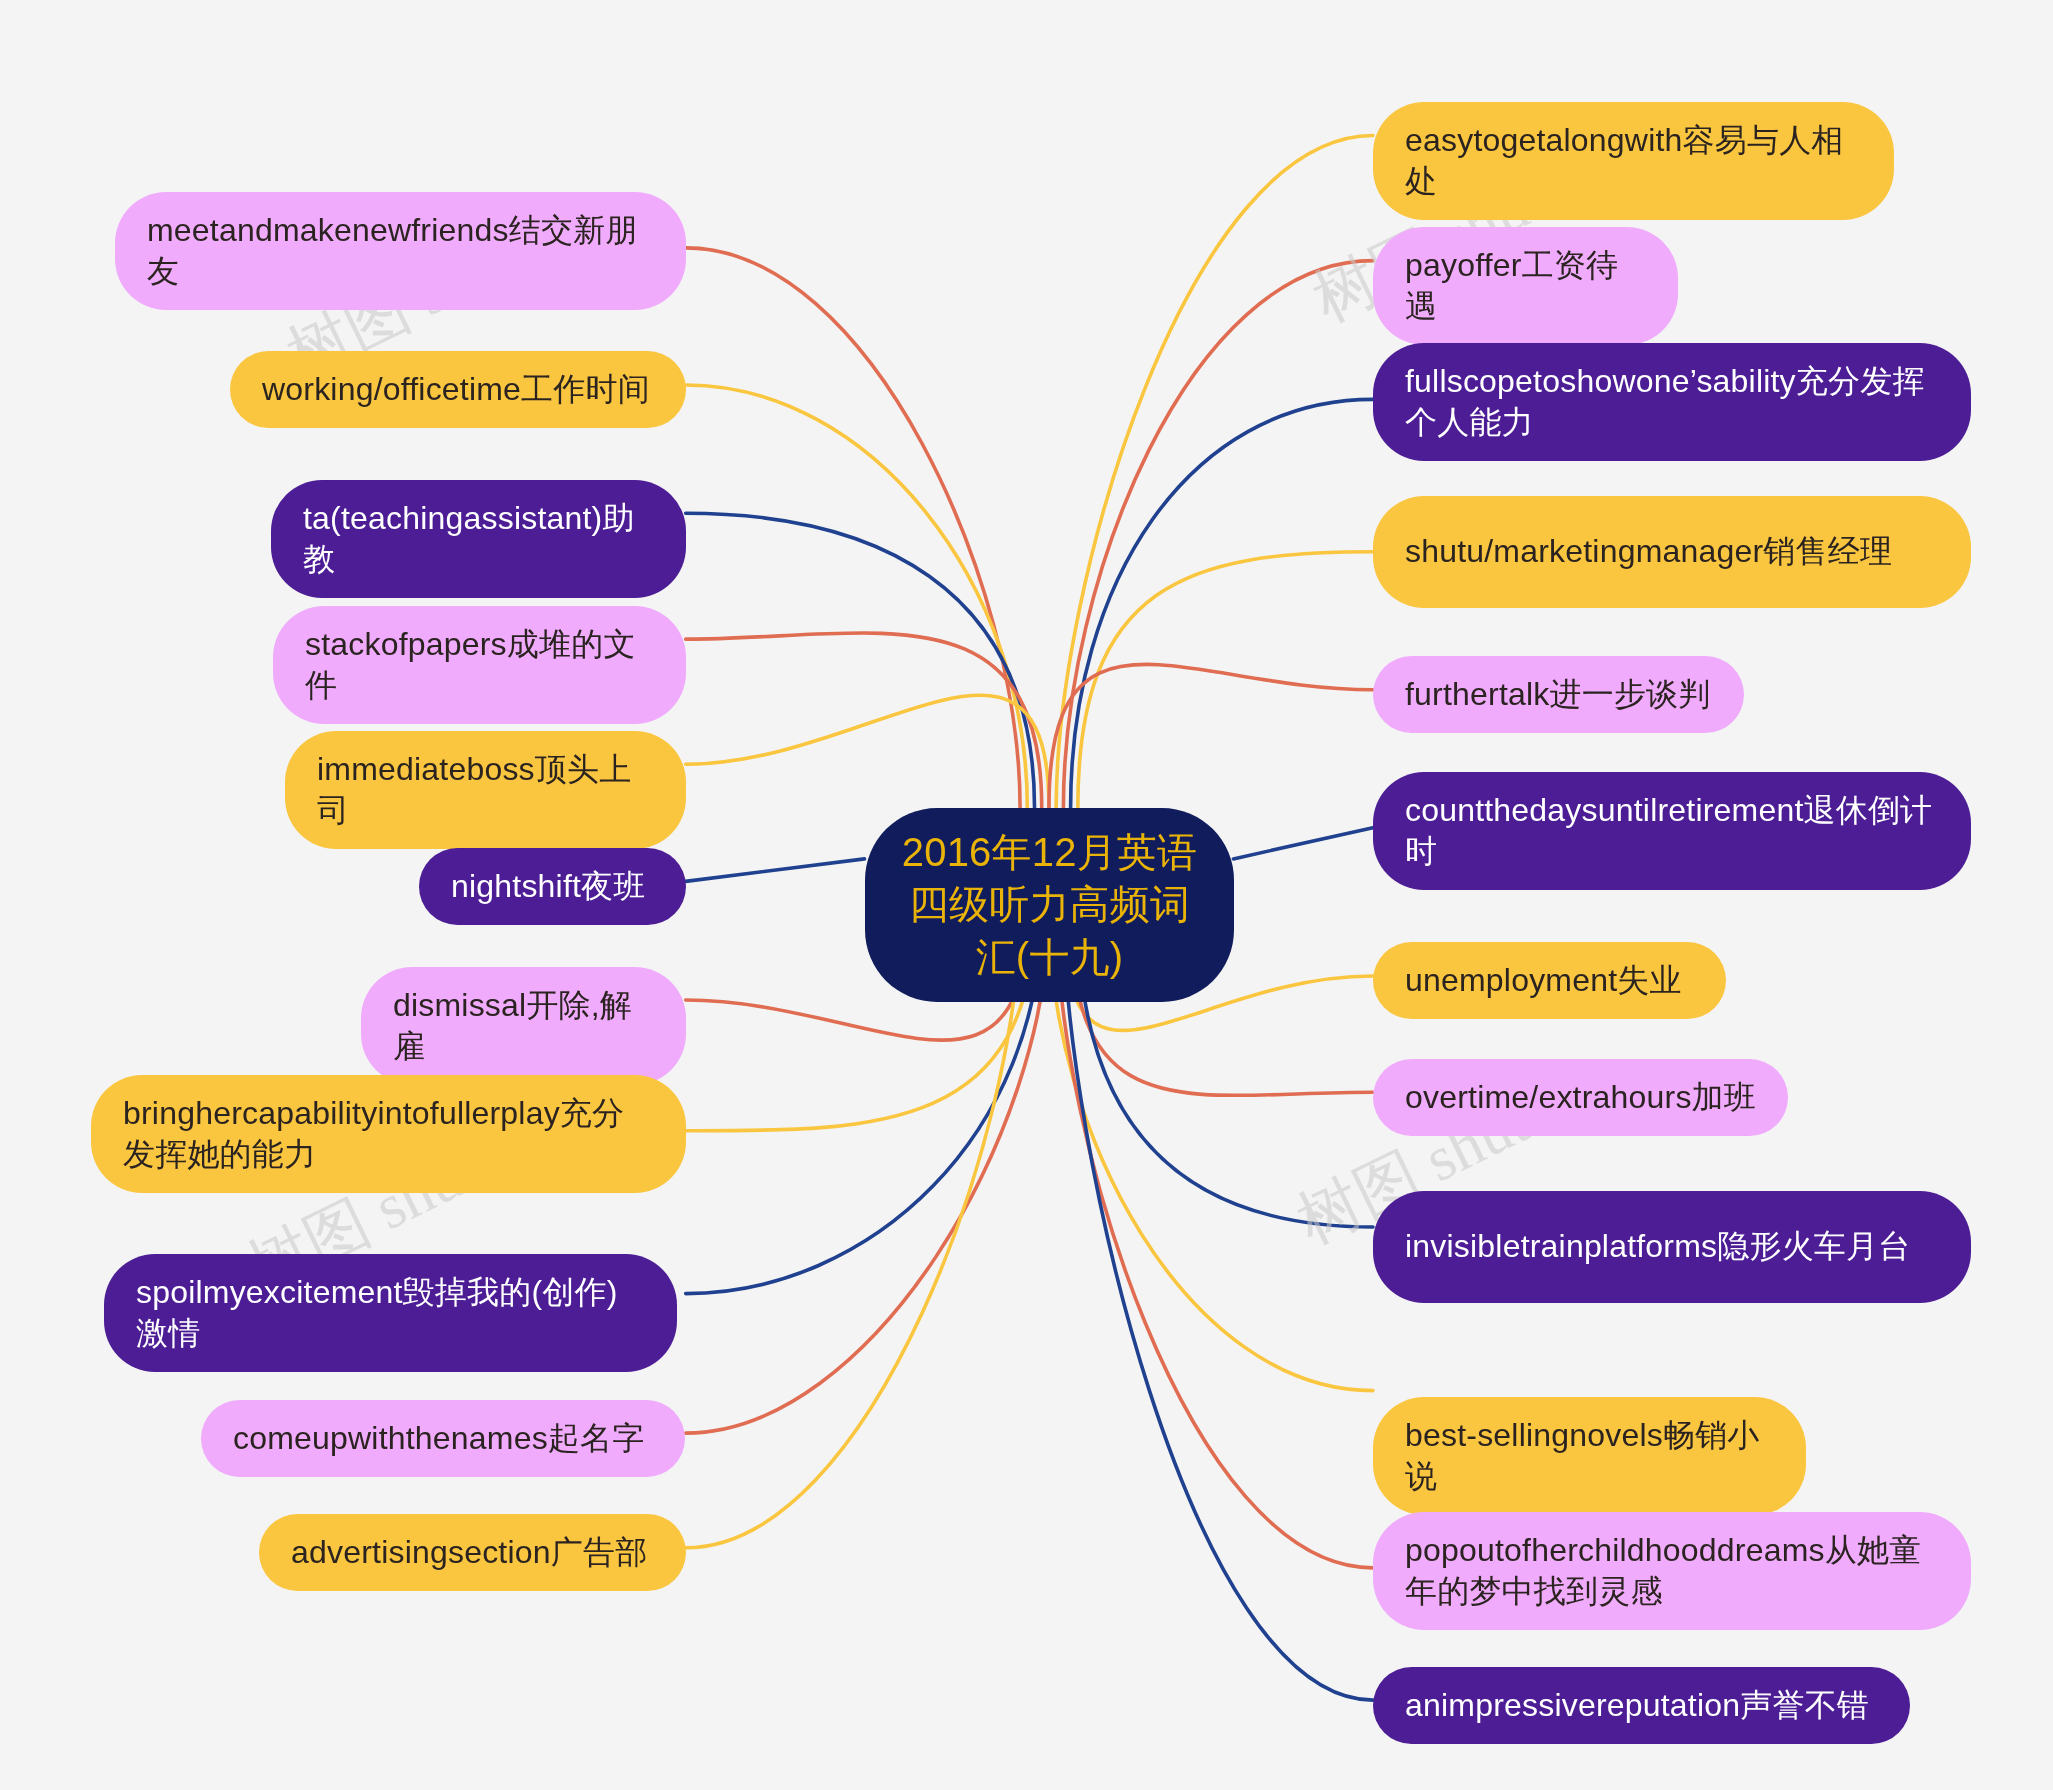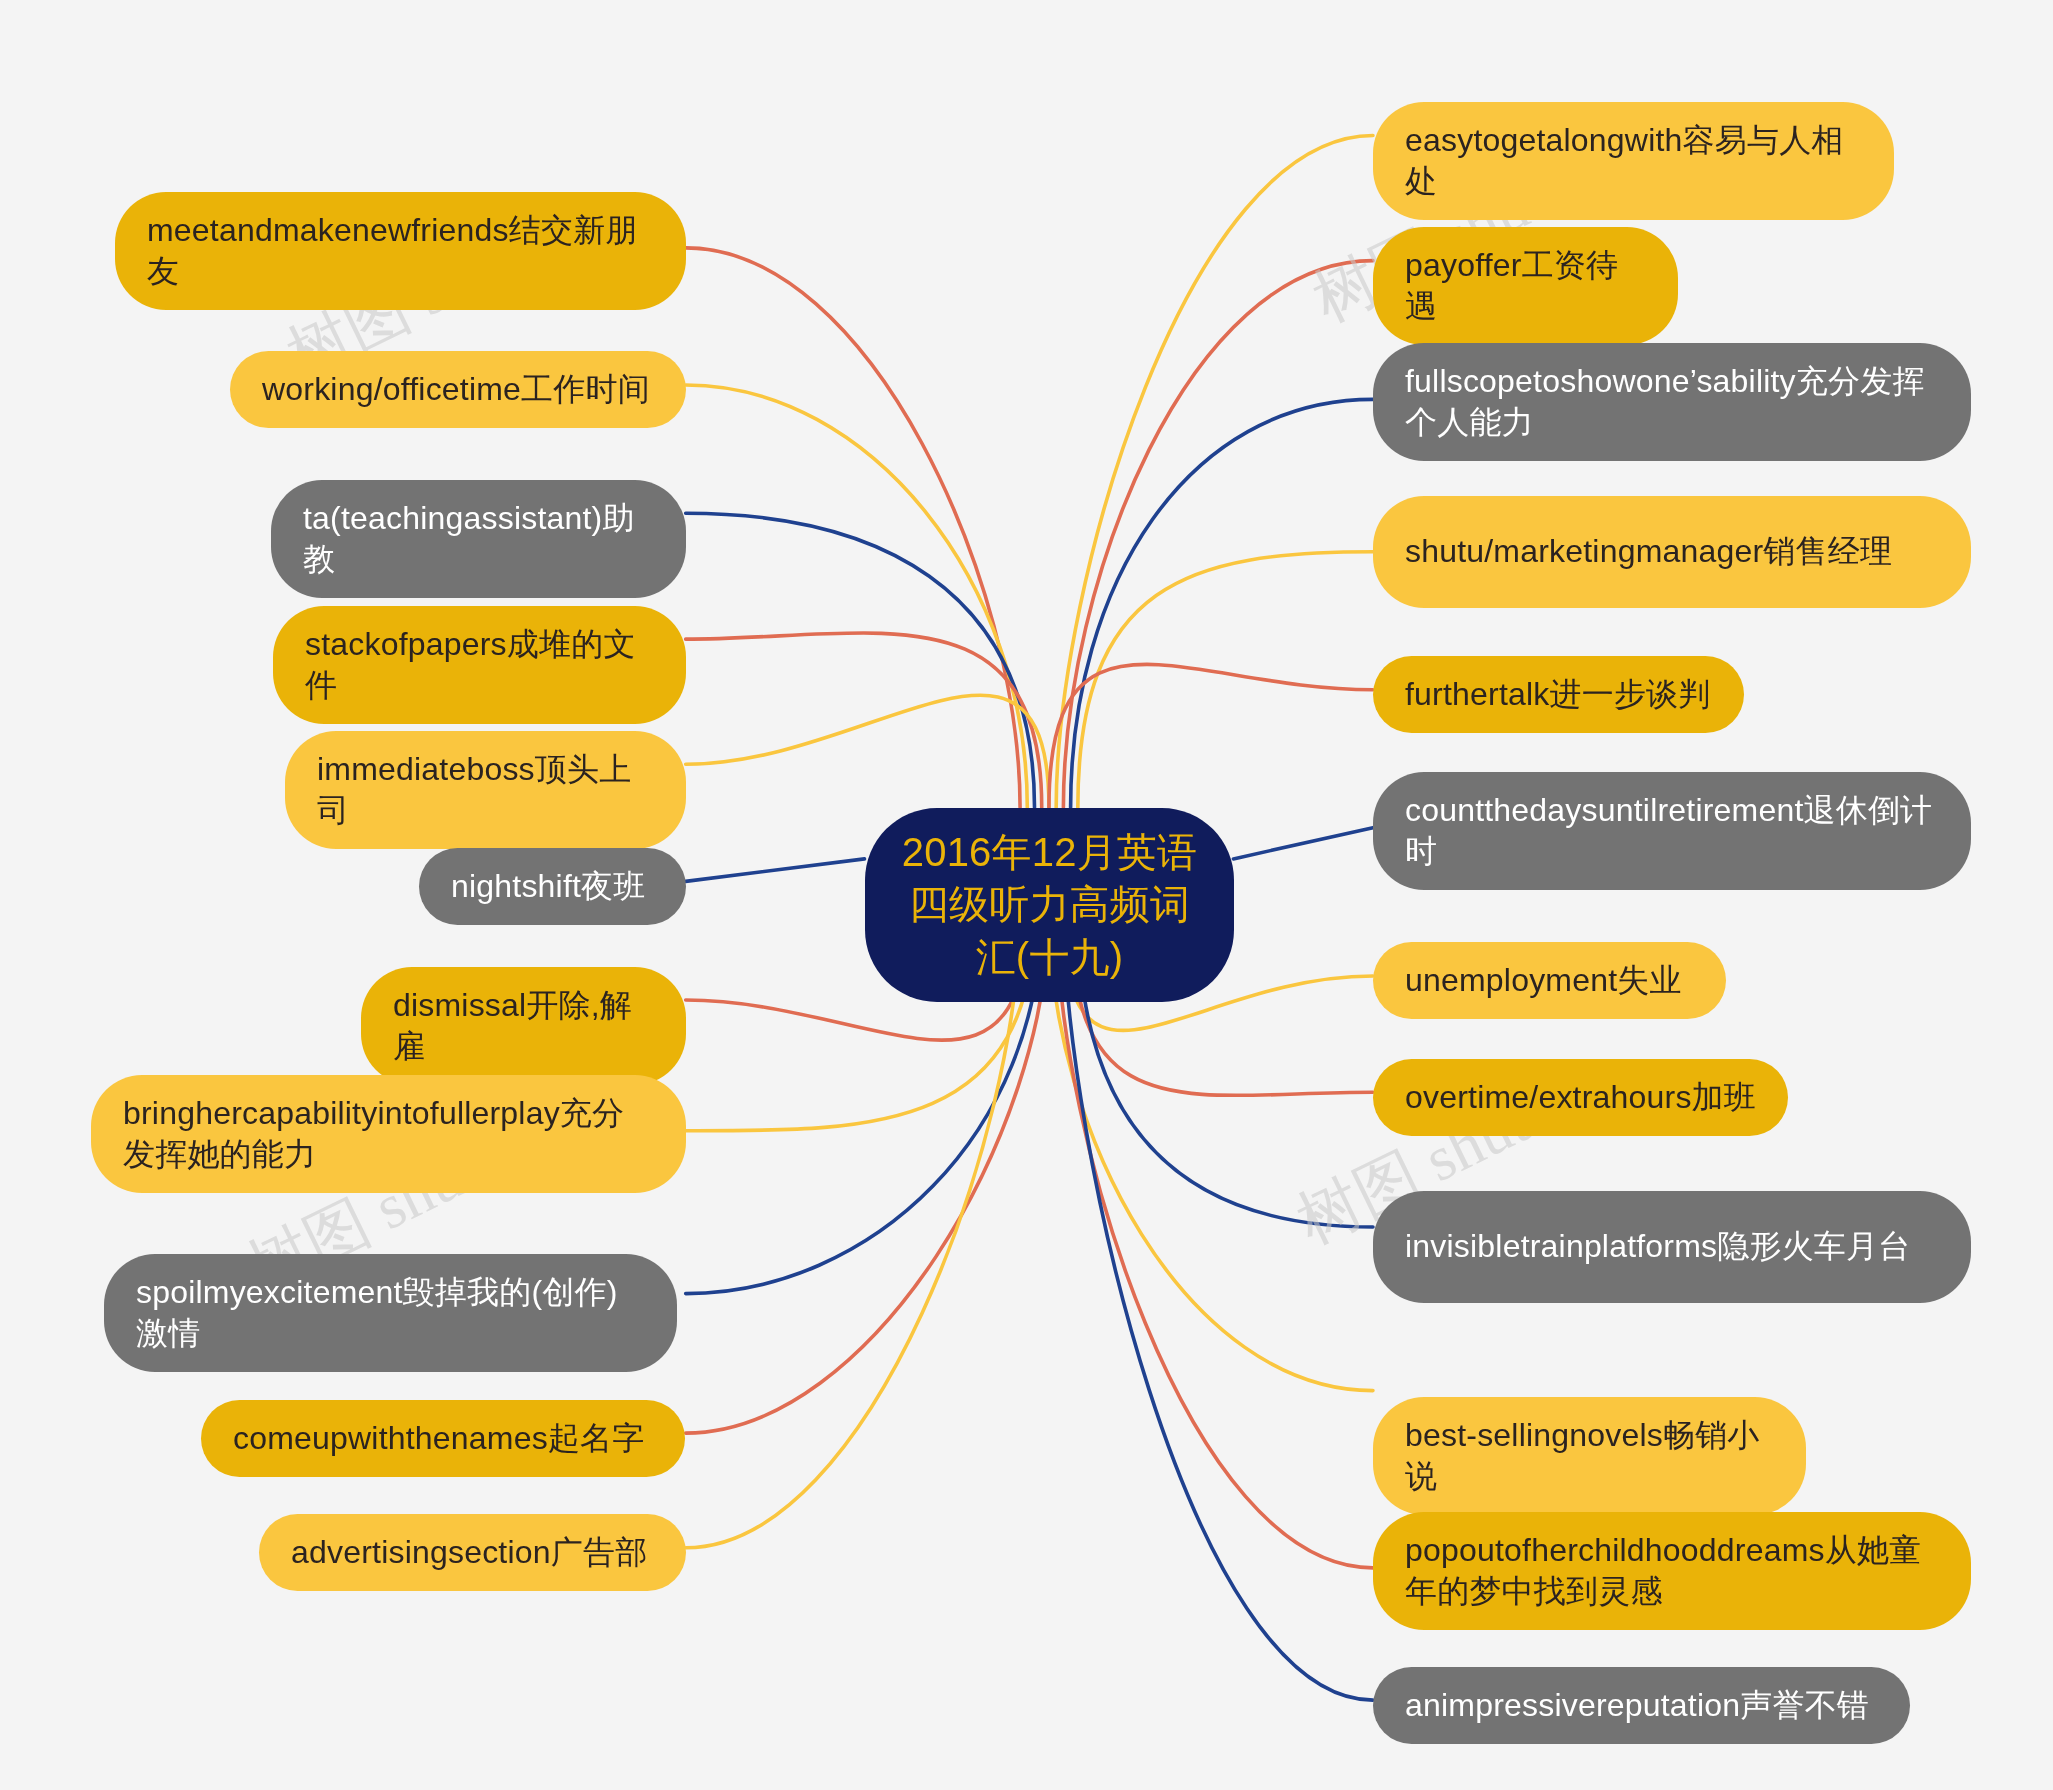--- a/index.html
+++ b/index.html
@@ -28,23 +28,23 @@
     box-sizing:border-box;
     display:flex;
     align-items:center;
     border-radius:51px;
     padding:17.6px 32px;
     font-size:32px;
     line-height:1.30;
     letter-spacing:0.2px;
     word-break:break-word;
   }
-  .node.red   {background:#eab308;color:#2b2320;}
+  .node.red   {background:#f0abfc;color:#2b2320;}
   .node.yellow{background:#fac63f;color:#2b2320;}
-  .node.blue  {background:#737373;color:#ffffff;}
+  .node.blue  {background:#4c1d95;color:#ffffff;}
   .node.center{
     background:#101c5c;color:#eab308;
     justify-content:center;text-align:center;
     font-size:40px;line-height:1.32;border-radius:72px;
   }
   .node-label{display:block;width:100%;}
 </style>
 </head>
 <body>
 

